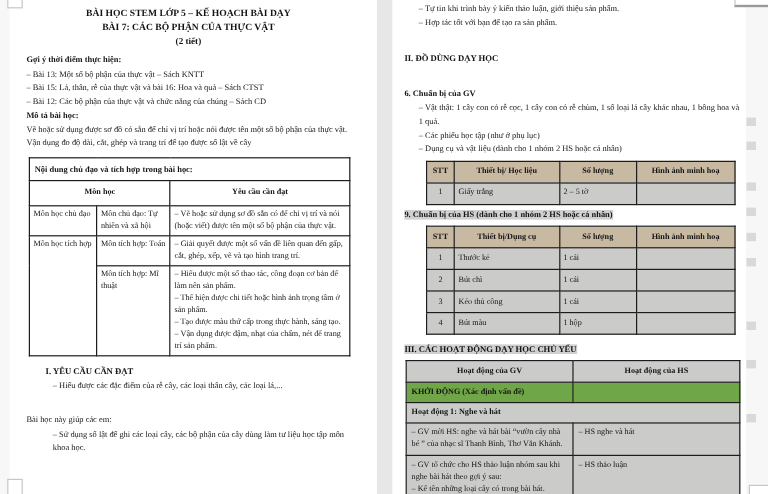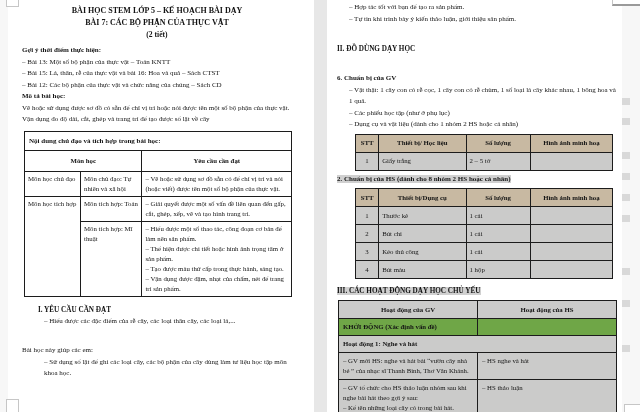--- a/index.html
+++ b/index.html
@@ -65,21 +65,21 @@
 <div class="stage">
 
   <div class="page-gap"></div>
 
   <div class="page page-left">
     <div class="t-center t1">BÀI HỌC STEM LỚP 5 – KẾ HOẠCH BÀI DẠY</div>
     <div class="t-center t2">BÀI 7: CÁC BỘ PHẬN CỦA THỰC VẬT</div>
     <div class="t-center t3">(2 tiết)</div>
 
     <div class="h-bold mt4">Gợi ý thời điểm thực hiện:</div>
-    <div class="body-line">– Bài 13: Một số bộ phận của thực vật – Toán KNTT</div>
+    <div class="body-line">– Bài 13: Một số bộ phận của thực vật – Sách KNTT</div>
     <div class="body-line">– Bài 15: Lá, thân, rễ của thực vật và bài 16: Hoa và quả – Sách CTST</div>
     <div class="body-line">– Bài 12: Các bộ phận của thực vật và chức năng của chúng – Sách CD</div>
 
     <div class="h-bold">Mô tả bài học:</div>
     <div class="body-line">Vẽ hoặc sử dụng được sơ đồ có sẵn để chỉ vị trí hoặc nói được tên một số bộ phận của thực vật. Vận dụng đo độ dài, cắt, ghép và trang trí để tạo được sổ lật về cây</div>
 
     <table class="content-table">
       <tbody>
           <tr>
         <td class="cap" colspan="3">Nội dung chủ đạo và tích hợp trong bài học:</td>
@@ -108,22 +108,22 @@
     </tbody>
       </table>
 
     <div class="sec-heading mt7" style="padding-left:16px;">I.  YÊU CẦU CẦN ĐẠT</div>
     <div class="body-line hang2">– Hiểu được các đặc điểm của rễ cây, các loại thân cây, các loại lá,...</div>
     <div class="body-line mt2">Bài học này giúp các em:</div>
     <div class="body-line hang2">– Sử dụng sổ lật để ghi các loại cây, các bộ phận của cây dùng làm tư liệu học tập môn khoa học.</div>
   </div>
 
   <div class="page page-right">
+    <div class="body-line hang">– Tự tin khi trình bày ý kiến thảo luận, giới thiệu sản phẩm.</div>
     <div class="body-line hang">– Hợp tác tốt với bạn để tạo ra sản phẩm.</div>
-    <div class="body-line hang">– Tự tin khi trình bày ý kiến thảo luận, giới thiệu sản phẩm.</div>
 
     <div class="sec-heading mt2">II. ĐỒ DÙNG DẠY HỌC</div>
     <div class="h-bold mt2">6. Chuẩn bị của GV</div>
     <div class="body-line hang">– Vật thật: 1 cây con có rễ cọc, 1 cây con có rễ chùm, 1 số loại lá cây khác nhau, 1 bông hoa và 1 quả.</div>
     <div class="body-line hang">– Các phiếu học tập (như ở phụ lục)</div>
     <div class="body-line hang">– Dụng cụ và vật liệu (dành cho 1 nhóm 2 HS hoặc cá nhân)</div>
 
     <table class="equip-table">
       <tbody>
           <tr>
@@ -134,21 +134,21 @@
       </tr>
       <tr>
         <td class="c-stt">1</td>
         <td>Giấy trắng</td>
         <td>2 – 5 tờ</td>
         <td></td>
       </tr>
     </tbody>
       </table>
 
-    <div class="h-bold mt3"><span class="hl">2. Chuẩn bị của HS (dành cho 8 nhóm 2 HS hoặc cá nhân)</span></div>
+    <div class="h-bold mt3"><span class="hl">9. Chuẩn bị của HS (dành cho 1 nhóm 2 HS hoặc cá nhân)</span></div>
 
     <table class="equip-table">
       <tbody>
           <tr>
         <th style="width:9%;">STT</th>
         <th style="width:34%;">Thiết bị/Dụng cụ</th>
         <th style="width:25%;">Số lượng</th>
         <th style="width:32%;">Hình ảnh minh hoạ</th>
       </tr>
       <tr>

